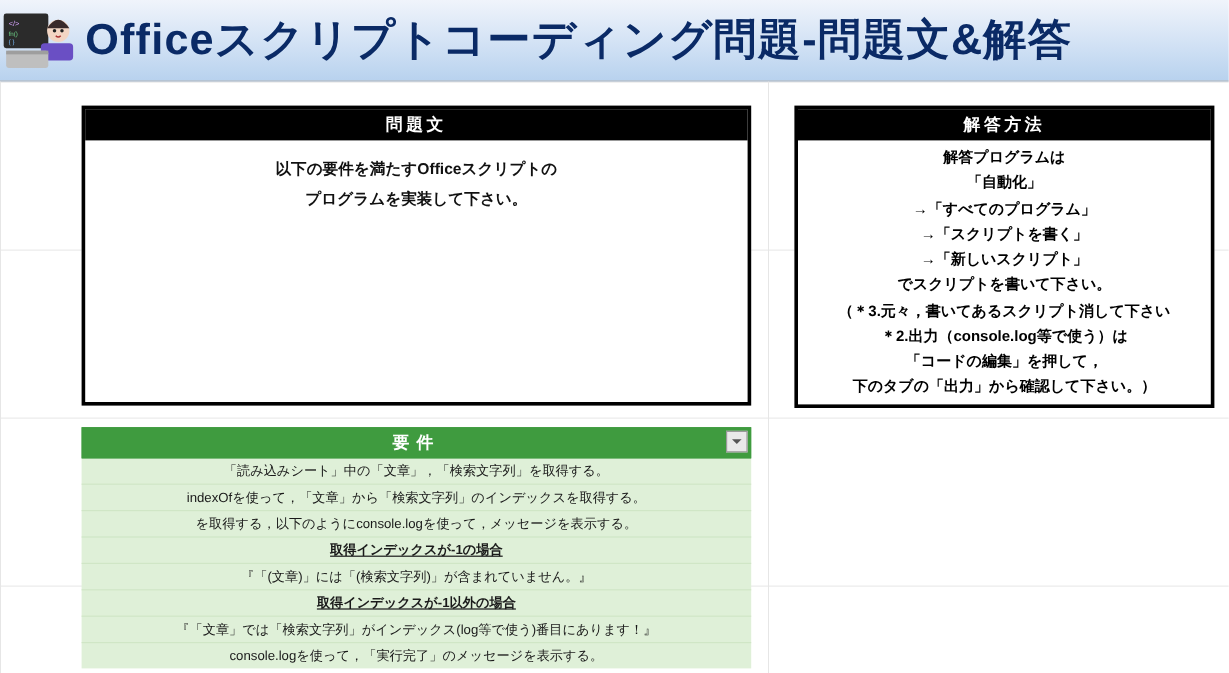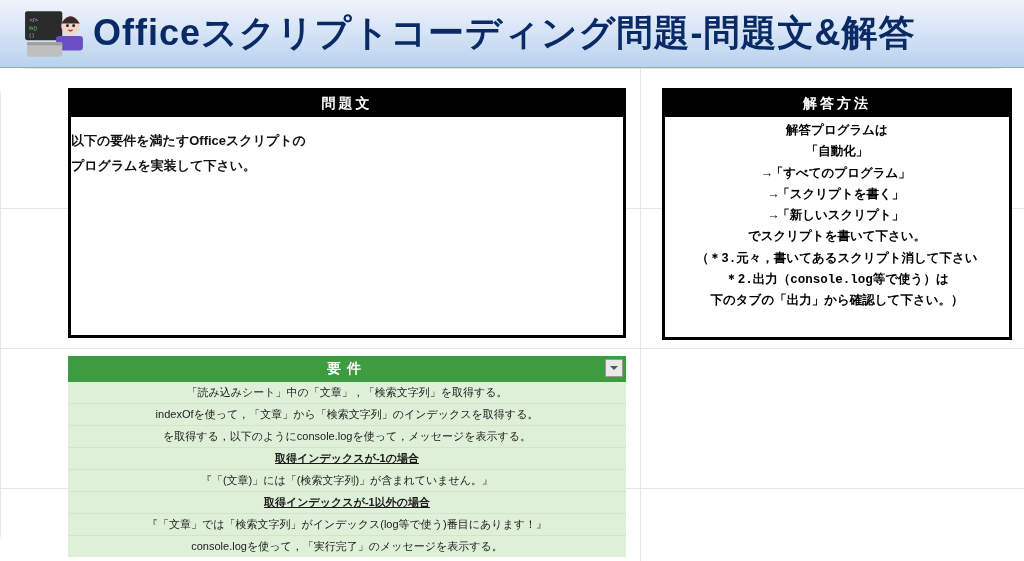--- a/index.html
+++ b/index.html
@@ -3,21 +3,21 @@
 <meta charset="utf-8">
 <style>
   * { box-sizing: border-box; margin: 0; padding: 0; }
   html, body { width: 1024px; height: 561px; font-family: "Hiragino Kaku Gothic ProN", "Yu Gothic", Meiryo, sans-serif; background: #fff; }
   .header {
     display: flex;
     align-items: center;
     height: 68px;
     background: linear-gradient(#f0f4fb, #cfe0f4 60%, #b8d2ee);
     border-bottom: 1px solid #9ab;
-    padding-left: 23px;
+    padding-left: 1px;
   }
   .header .icon-wrap {
     width: 62px; height: 56px;
     display:flex; align-items:center; justify-content:center;
     margin-right: 8px;
   }
   .header h1 {
     font-size: 36px;
     font-weight: 800;
     color: #0a2a66;
@@ -25,48 +25,46 @@
     white-space: nowrap;
   }
   .grid-bg {
     position: relative;
     width: 1024px;
     height: 493px;
     background-image:
       linear-gradient(to right, #e6e6e6 1px, transparent 1px),
       linear-gradient(to bottom, #e6e6e6 1px, transparent 1px);
     background-size: 640px 22px, 640px 140px;
-    border-radius: 29px;
   }
   .panel {
     position: absolute;
     background: #fff;
   }
   .problem-panel {
     left: 68px; top: 20px;
     width: 558px; height: 250px;
     border: 3px solid #000;
   }
   .answer-panel {
     left: 662px; top: 20px;
     width: 350px; height: 252px;
     border: 3px solid #000;
-    font-family: Liberation Mono, monospace;
   }
   .panel-head {
     background: #000;
     color: #fff;
     font-weight: 700;
     font-size: 14px;
     text-align: center;
     padding: 4px 0;
     letter-spacing: 3px;
   }
   .problem-body {
-    text-align: left;
+    text-align: center;
     font-size: 13px;
     padding-top: 12px;
     line-height: 1.9;
     color: #111;
     font-weight: 600;
   }
   .answer-body {
     text-align: center;
     font-size: 12.5px;
     color: #000000;
@@ -152,20 +150,21 @@
     <div class="panel-head">解答方法</div>
     <div class="answer-body">
       <div>解答プログラムは</div>
       <div>「自動化」</div>
       <div>→「すべてのプログラム」</div>
       <div>→「スクリプトを書く」</div>
       <div>→「新しいスクリプト」</div>
       <div>でスクリプトを書いて下さい。</div>
       <div>（＊3.元々，書いてあるスクリプト消して下さい</div>
       <div>＊2.出力（console.log等で使う）は</div>
+      <div>「コードの編集」を押して，</div>
       <div>下のタブの「出力」から確認して下さい。）</div>
     </div>
   </div>
 
   <div class="req-panel">
     <div class="req-head">
       <span>要件</span>
       <div class="req-dd">
         <svg viewBox="0 0 10 10">
             <path d="M1 3 L5 7 L9 3 Z" fill="#555"></path>

